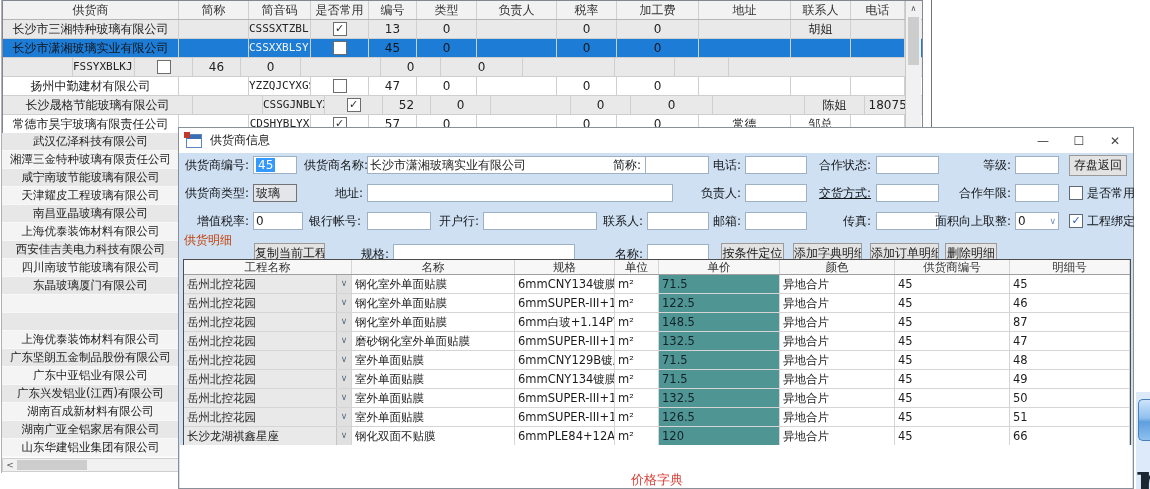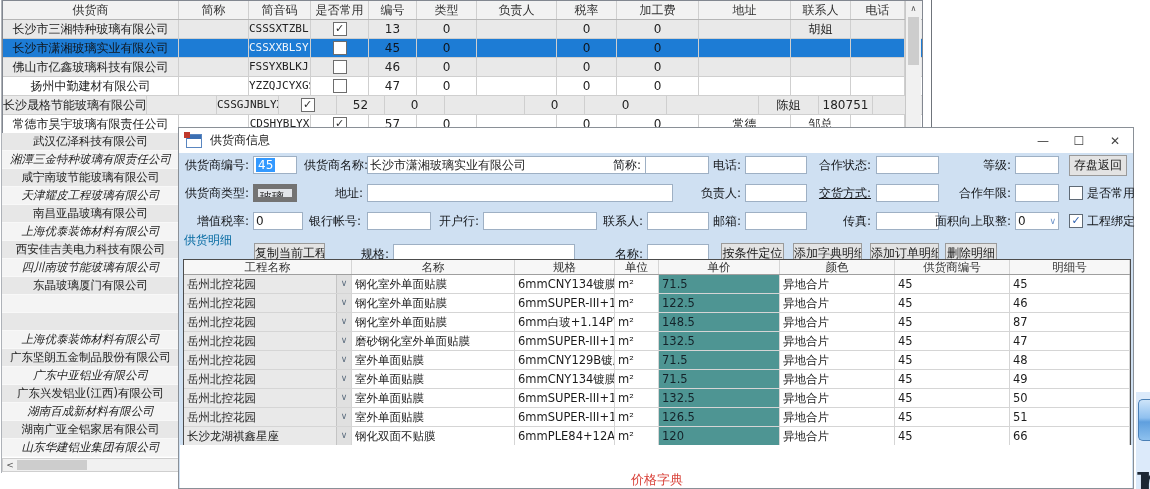--- a/index.html
+++ b/index.html
@@ -23,48 +23,48 @@
   .varrow{height:15px;line-height:15px;text-align:center;font-size:8px;color:#555;background:#f1f1f1;}
   .vthumb{margin:1px 2px;height:48px;background:#cdcdcd;}
   .vline{position:absolute;left:931px;top:0;width:1px;height:127px;background:#6f747b;}
   .left-border{position:absolute;left:1px;top:0;width:1px;height:473px;background:#aeb2b8;}
 
   
   .leftlist{position:absolute;left:2px;top:133px;width:177px;border-right:1px solid #9fa4aa;background:#fff;}
   .litem{height:17px;line-height:17px;text-align:center;overflow:hidden;white-space:nowrap;
          border-bottom:1px solid #f8f8f8;font-size:11.5px;color:#222;}
   .litem.even{background:#e7e7e7;}
-  .litem.odd{background:#f4f4f4;font-style:italic;}
+  .litem.odd{background:#f4f4f4;}
   .hscroll{position:absolute;left:2px;top:458px;width:177px;height:14px;background:#f1f1f1;
            border:1px solid #cfcfcf;box-sizing:border-box;display:flex;align-items:center;}
   .harrow{width:14px;text-align:center;font-size:9px;color:#555;}
   .hthumb{width:70px;height:10px;background:#cdcdcd;}
 
   
   .dialog{position:absolute;left:178px;top:127px;width:956px;height:362px;background:#cfe0f2;
           border:1px solid #8a9097;box-sizing:border-box;z-index:5;}
   .titlebar{position:absolute;left:0;top:0;right:0;height:25px;background:#ffffff;display:flex;align-items:center;}
   .appicon{width:14px;height:12px;margin-left:7px;position:relative;background:#fff;border:1px solid #5a86c0;}
   .appicon::before{content:"";position:absolute;left:0;top:0;right:0;height:4px;background:#3b6fb3;}
   .appicon::after{content:"";position:absolute;left:-3px;top:-3px;width:6px;height:6px;background:#c0392b;}
   .titletext{margin-left:8px;font-size:12px;color:#1a1a1a;}
   .winbtns{margin-left:auto;display:flex;height:100%;}
   .winbtn{width:36px;height:100%;display:flex;align-items:center;justify-content:center;color:#444;font-size:12px;}
   .flabel{position:absolute;height:18px;line-height:18px;text-align:right;color:#14161a;white-space:nowrap;}
   .finput{position:absolute;height:18px;line-height:16px;background:#fff;border:1px solid #9eb0c4;
           box-sizing:border-box;padding:0 2px;overflow:hidden;white-space:nowrap;}
-  .finput.ro{background:#e2e5e9;border:5px solid #737373;}
+  .finput.ro{background:#e2e5e9;border:1px solid #737373;}
   .seltext{background:#3399ff;color:#fff;padding:0 2px;}
   .btn{position:absolute;height:21px;line-height:19px;text-align:center;background:#e3e3e3;
        border:1px solid #9a9a9a;box-sizing:border-box;color:#1a1a1a;overflow:hidden;white-space:nowrap;}
   .dcb{position:absolute;height:18px;line-height:18px;white-space:nowrap;color:#14161a;}
   .dcb .box{display:inline-block;width:12px;height:12px;line-height:11px;background:#fff;border:1px solid #5f6a76;
             font-size:11px;text-align:center;vertical-align:middle;margin:-2px 4px 0 0;color:#2b5fb0;}
   .combo .arrow{float:right;color:#6b92c8;font-size:9px;line-height:16px;}
-  .sectionlabel{position:absolute;color:#0369a1;}
+  .sectionlabel{position:absolute;color:#c2410c;}
 
   
   .dgrid{position:absolute;left:4px;top:131px;width:948px;border:1px solid #4c4c4c;background:#fff;box-sizing:border-box;}
   .dgrow{display:flex;height:18px;line-height:18px;border-bottom:1px solid #d5d5d5;background:#fff;}
   .dgrow.hdr{height:14px;line-height:14px;background:#f7f7f7;border-bottom:1px solid #9f9f9f;}
   .dgcell{flex:0 0 auto;box-sizing:border-box;border-right:1px solid #d5d5d5;overflow:hidden;
           white-space:nowrap;padding:0 3px;font-size:11.5px;color:#1c1c1c;}
   .dgrow.hdr .dgcell{text-align:center;color:#333;font-size:11.5px;}
   .dgcell.projcell{background:#e9e9e9;display:flex;padding:0;}
   .projname{flex:1 1 auto;padding:0 3px;overflow:hidden;white-space:nowrap;}
@@ -126,21 +126,20 @@
           <div class="tcell" style="width: 48px;">45</div>
           <div class="tcell" style="width: 60px;">0</div>
           <div class="tcell" style="width: 80px;"></div>
           <div class="tcell" style="width: 60px;">0</div>
           <div class="tcell" style="width: 82px;">0</div>
           <div class="tcell" style="width: 92px;"></div>
           <div class="tcell" style="width: 60px;"></div>
           <div class="tcell" style="width: 54px;"></div>
         </div>
         <div class="trow even">
-          <div class="tcell" style="width: 176px;">佛山市亿鑫玻璃科技有限公司</div>
           <div class="tcell" style="width: 70px;"></div>
           <div class="tcell code" style="width: 62px;">FSSYXBLKJ..</div>
           <div class="tcell" style="width: 58px;"><div class="cbx"></div></div>
           <div class="tcell" style="width: 48px;">46</div>
           <div class="tcell" style="width: 60px;">0</div>
           <div class="tcell" style="width: 80px;"></div>
           <div class="tcell" style="width: 60px;">0</div>
           <div class="tcell" style="width: 82px;">0</div>
           <div class="tcell" style="width: 92px;"></div>
           <div class="tcell" style="width: 60px;"></div>
@@ -154,21 +153,21 @@
           <div class="tcell" style="width: 48px;">47</div>
           <div class="tcell" style="width: 60px;">0</div>
           <div class="tcell" style="width: 80px;"></div>
           <div class="tcell" style="width: 60px;">0</div>
           <div class="tcell" style="width: 82px;">0</div>
           <div class="tcell" style="width: 92px;"></div>
           <div class="tcell" style="width: 60px;"></div>
           <div class="tcell" style="width: 54px;"></div>
         </div>
         <div class="trow even">
-          <div class="tcell" style="width: 144px;">长沙晟格节能玻璃有限公司</div>
+          <div class="tcell" style="width: 190px;">长沙晟格节能玻璃有限公司</div>
           <div class="tcell" style="width: 70px;"></div>
           <div class="tcell code" style="width: 62px;">CSSGJNBLYXGS</div>
           <div class="tcell" style="width: 58px;"><div class="cbx">✓</div></div>
           <div class="tcell" style="width: 48px;">52</div>
           <div class="tcell" style="width: 60px;">0</div>
           <div class="tcell" style="width: 80px;"></div>
           <div class="tcell" style="width: 60px;">0</div>
           <div class="tcell" style="width: 82px;">0</div>
           <div class="tcell" style="width: 92px;"></div>
           <div class="tcell" style="width: 60px;">陈姐</div>

